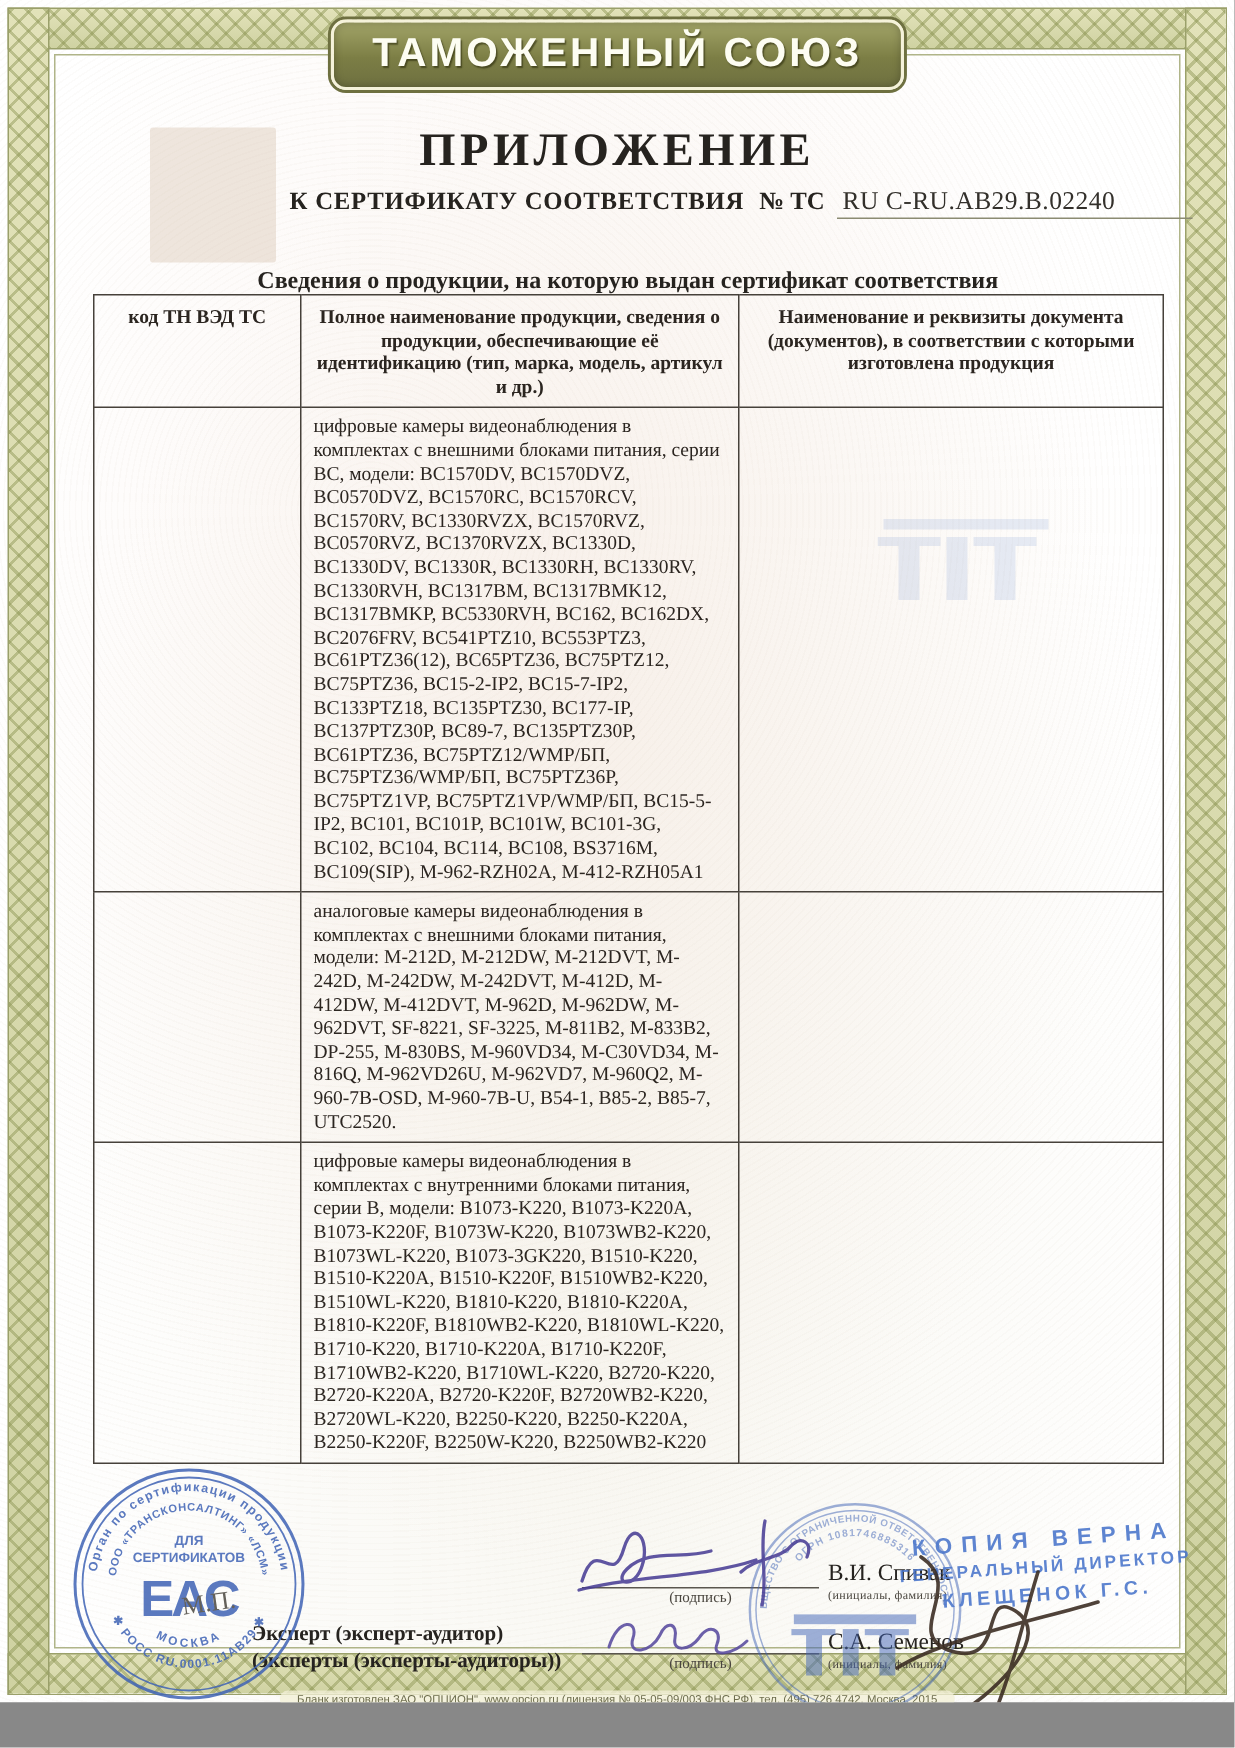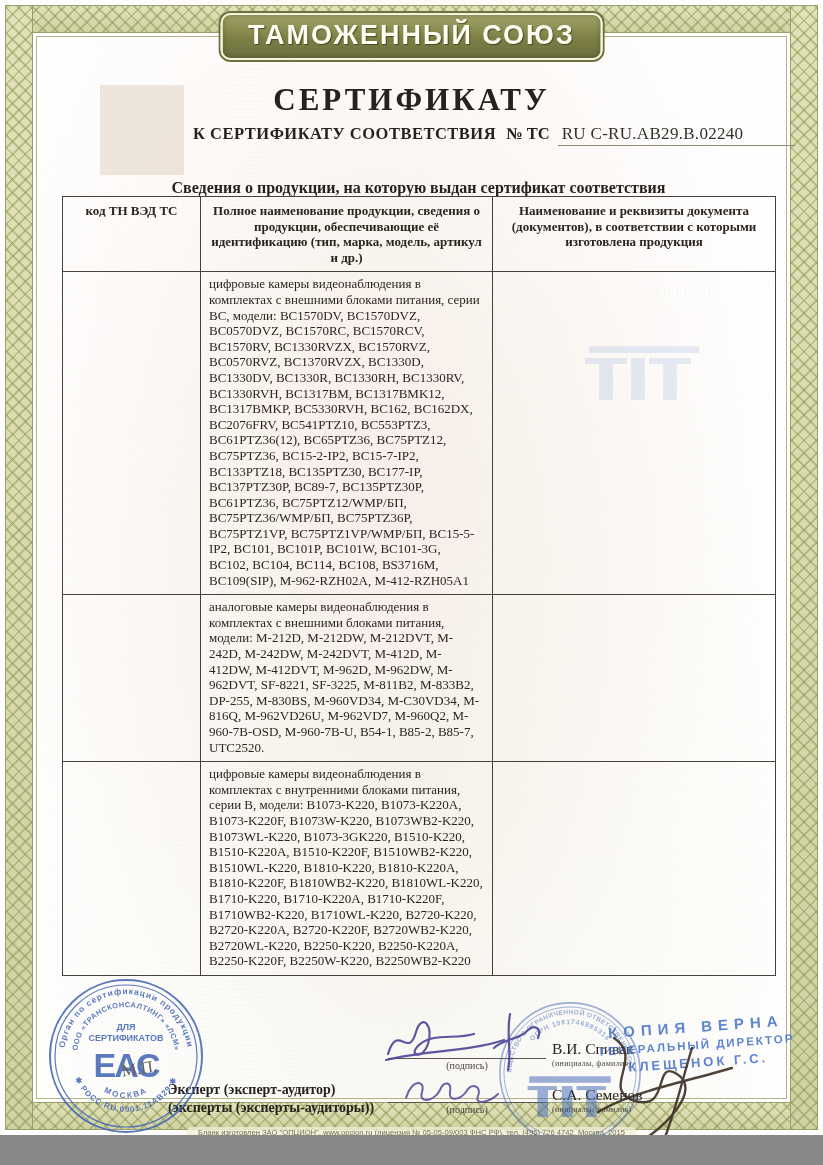--- a/index.html
+++ b/index.html
@@ -113,21 +113,21 @@
 
   <div class="bstrip top"></div>
   <div class="bstrip bottom"></div>
   <div class="bstrip left"></div>
   <div class="bstrip right"></div>
   <div class="innerframe"></div>
 
   <div class="artifact-patch"></div>
 
   <div class="banner">ТАМОЖЕННЫЙ СОЮЗ</div>
-  <div class="title">СЕРТИФИКАТУ</div>
+  <div class="title">ПРИЛОЖЕНИЕ</div>
 
   <div class="cert-line">
     <span class="lbl">К СЕРТИФИКАТУ СООТВЕТСТВИЯ</span>
     <span class="no-ts">№ ТС</span>
     <span class="cert-value">RU C-RU.АВ29.В.02240</span>
   </div>
 
 
   <div class="tbl-caption">Сведения о продукции, на которую выдан сертификат соответствия</div>
 

